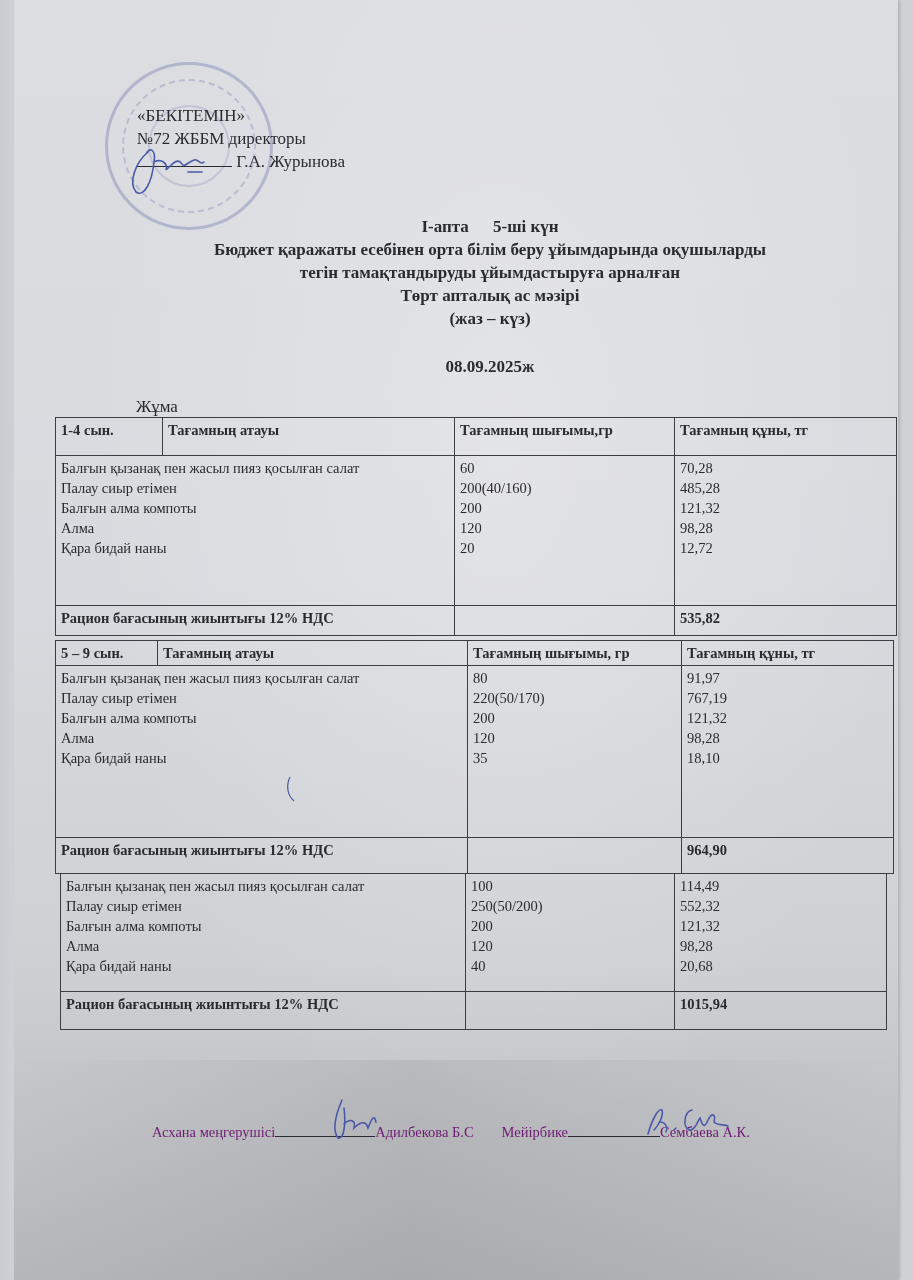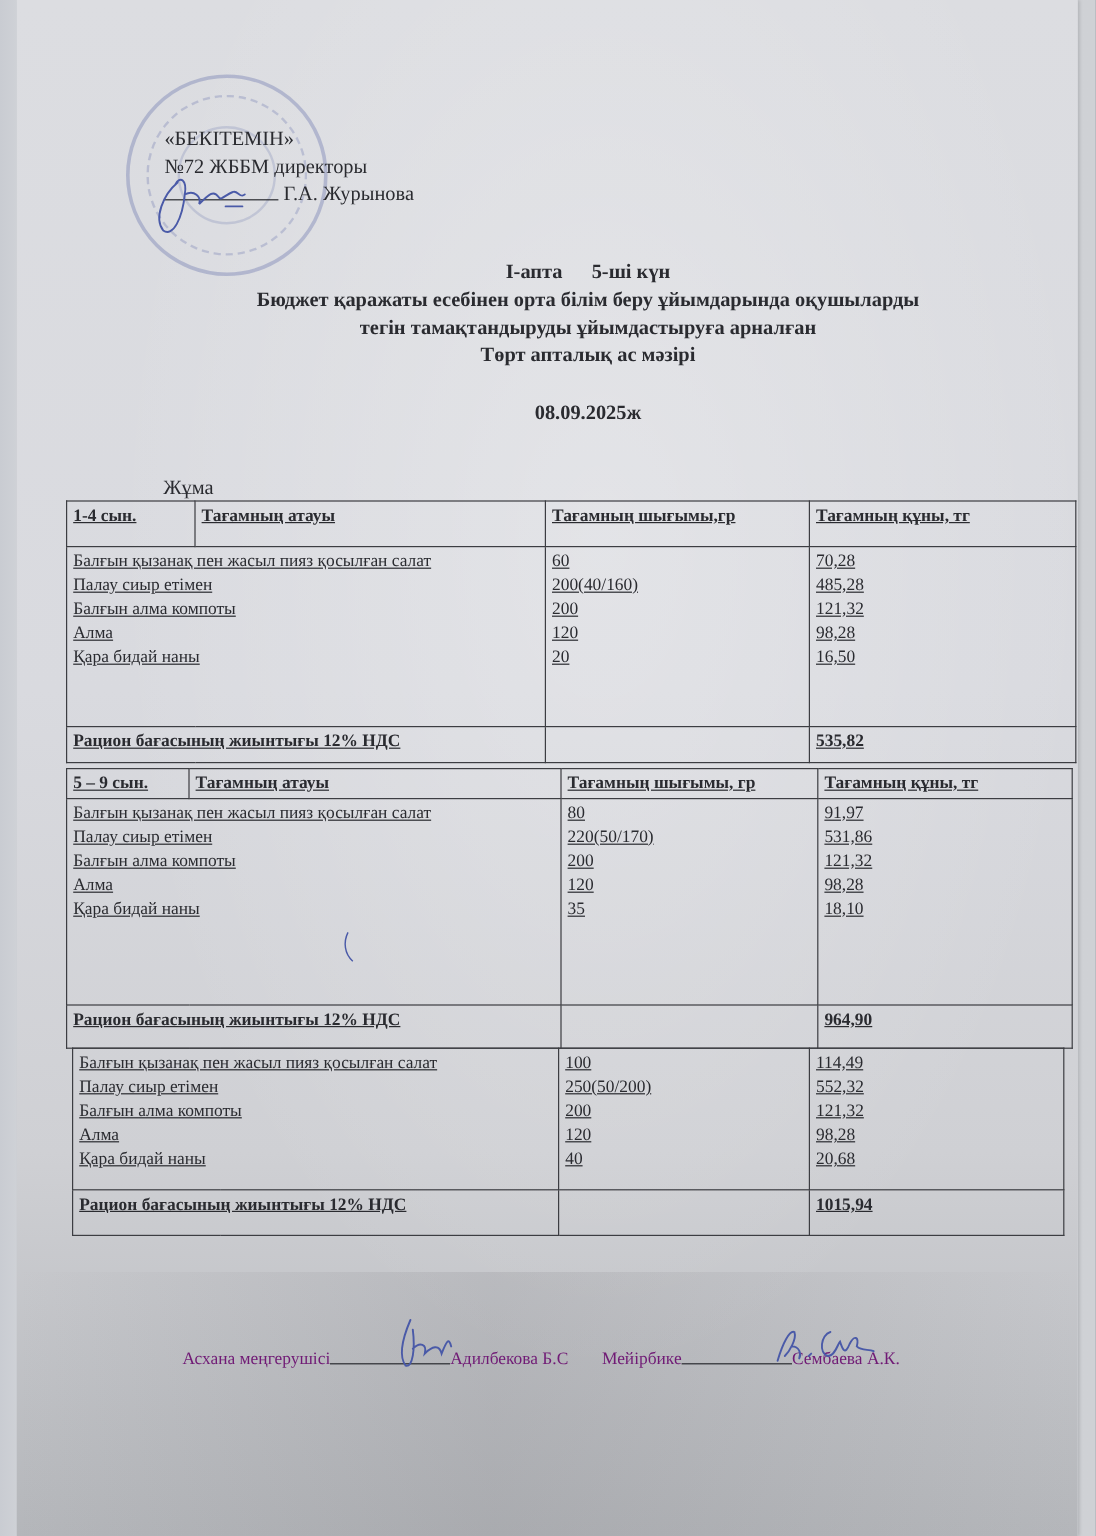--- a/index.html
+++ b/index.html
@@ -102,21 +102,20 @@
       border-collapse: collapse;
       font-size: 14.5px;
       color: #2a2b30;
       table-layout: fixed;
     }
     table.menu td {
       border: 1.3px solid #3c3d42;
       vertical-align: top;
       padding: 2px 5px;
       line-height: 20px;
-      text-decoration: underline;
     }
     table.menu .hdr td { font-weight: bold; }
     table.menu .total td { font-weight: bold; }
     table.menu .items-cell .item { white-space: nowrap; }
     .t1 { left: 55px; top: 417px; }
     .t2 { left: 55px; top: 640px; }
     .t3 { left: 60px; top: 873px; }
     .footer {
       position: absolute;
       left: 152px; top: 1124px;
@@ -161,20 +160,21 @@
   </svg>
 
   <div class="title-block">
     <div class="week">
       <span>І-апта</span>
       <span>5-ші күн</span>
     </div>
     <div>Бюджет қаражаты есебінен орта білім беру ұйымдарында оқушыларды</div>
     <div>тегін тамақтандыруды ұйымдастыруға арналған</div>
     <div>Төрт апталық ас мәзірі</div>
+    <div>(жаз – күз)</div>
     <div class="date">08.09.2025ж</div>
   </div>
   <div class="weekday">Жұма</div>
 
   <table class="menu t1">
     <colgroup>
       <col style="width:107px">
         <col style="width:292px">
         <col style="width:220px">
         <col style="width:222px">
@@ -199,21 +199,21 @@
         <div>200(40/160)</div>
         <div>200</div>
         <div>120</div>
         <div>20</div>
       </td>
       <td>
         <div>70,28</div>
         <div>485,28</div>
         <div>121,32</div>
         <div>98,28</div>
-        <div>16,50</div>
+        <div>12,72</div>
       </td>
     </tr>
     <tr class="total" style="height:30px">
       <td colspan="2">Рацион бағасының жиынтығы 12% НДС</td>
       <td></td>
       <td>535,82</td>
     </tr>
   </tbody>
     </table>
 
@@ -241,21 +241,21 @@
       </td>
       <td>
         <div>80</div>
         <div>220(50/170)</div>
         <div>200</div>
         <div>120</div>
         <div>35</div>
       </td>
       <td>
         <div>91,97</div>
-        <div>531,86</div>
+        <div>767,19</div>
         <div>121,32</div>
         <div>98,28</div>
         <div>18,10</div>
       </td>
     </tr>
     <tr class="total" style="height:36px">
       <td colspan="2">Рацион бағасының жиынтығы 12% НДС</td>
       <td></td>
       <td>964,90</td>
     </tr>

